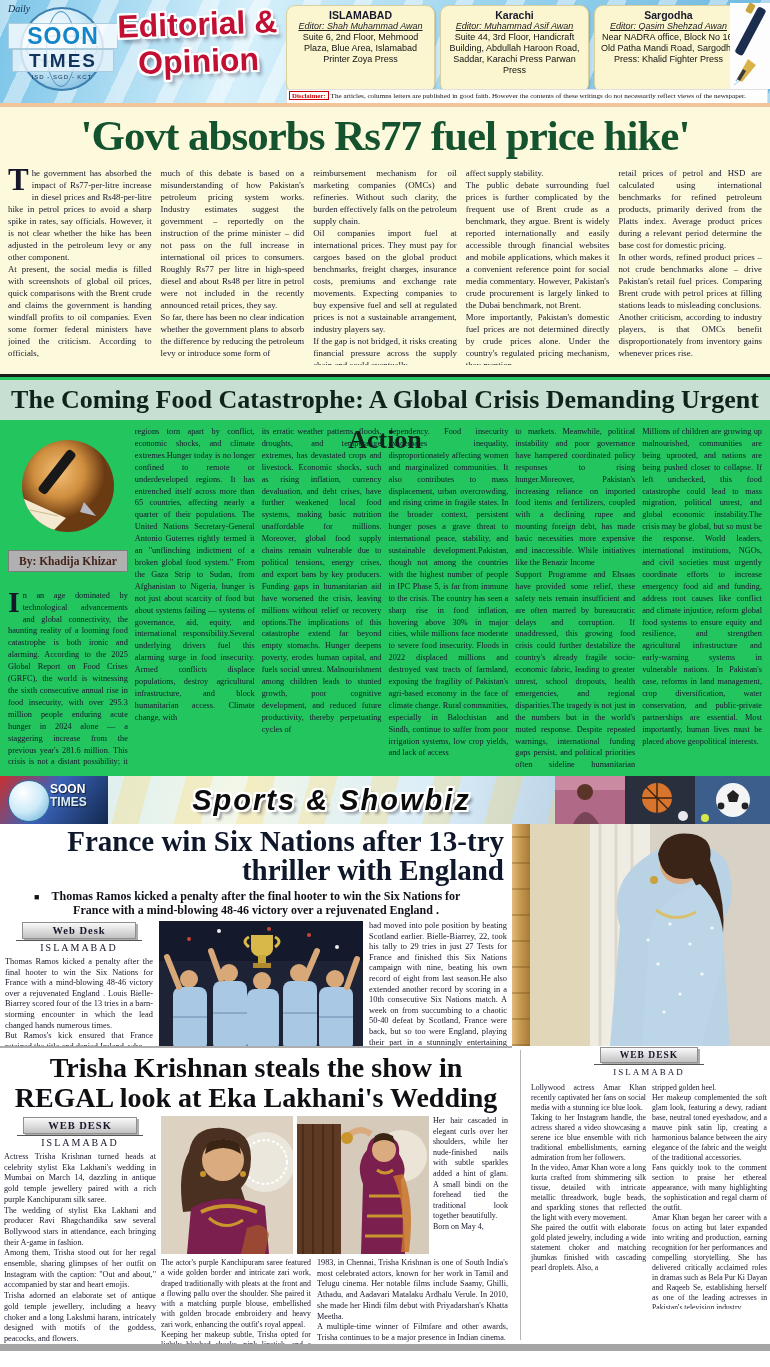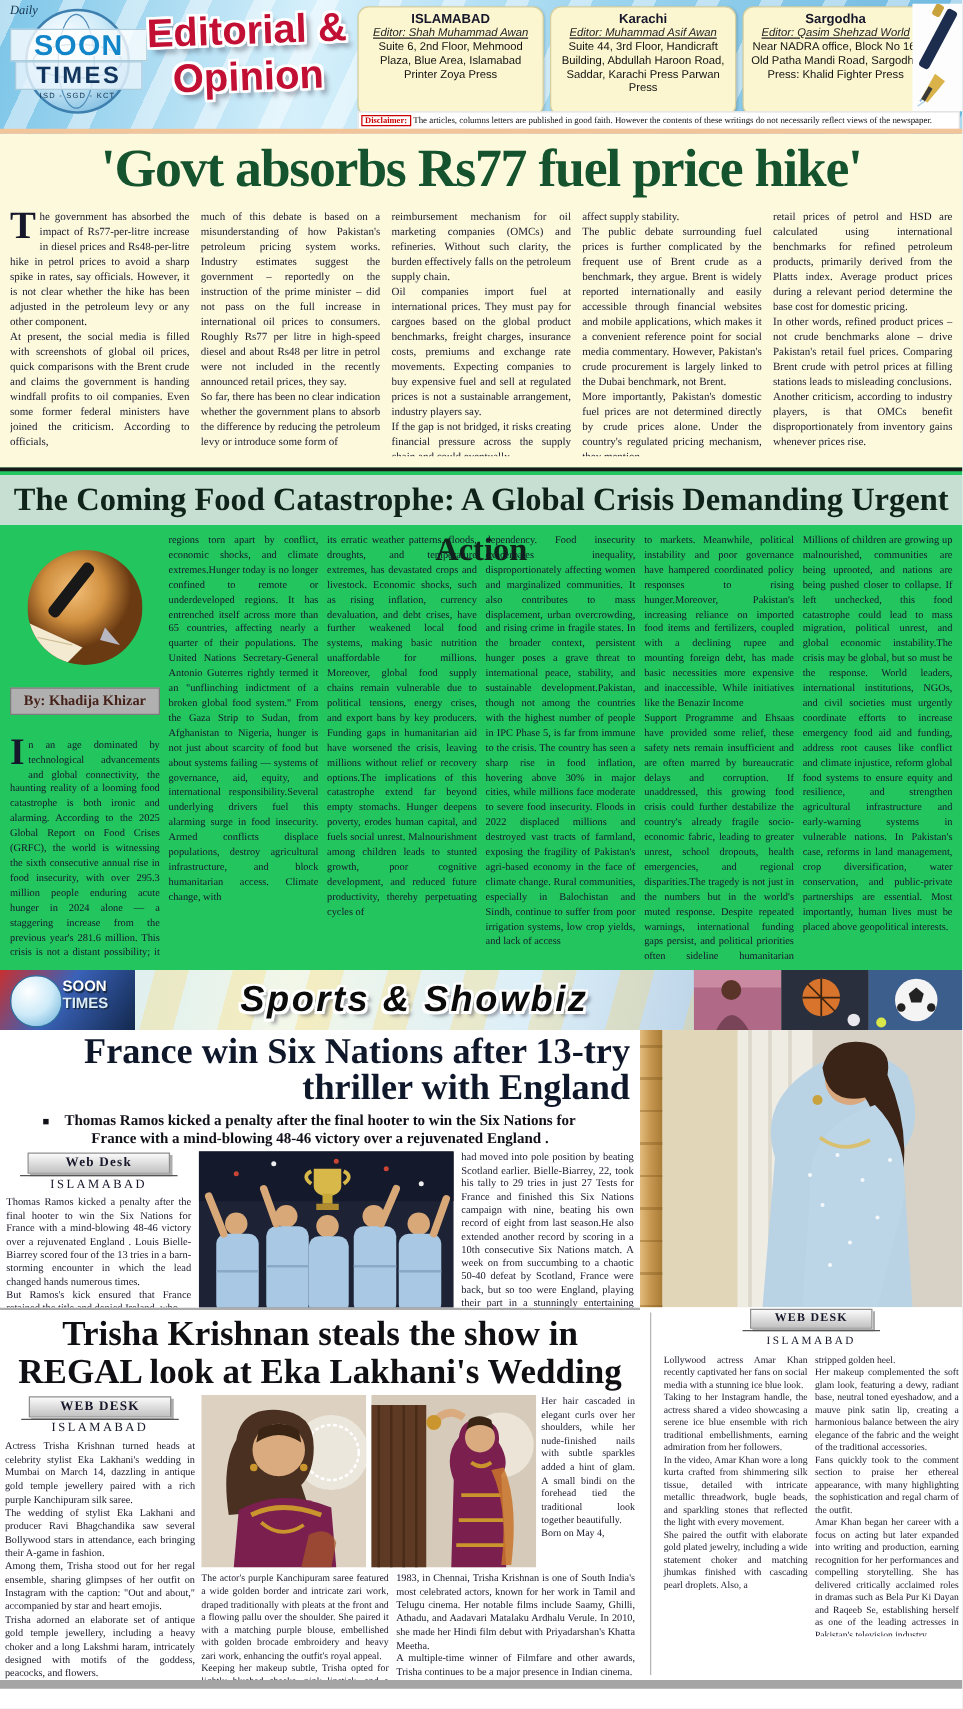--- a/index.html
+++ b/index.html
@@ -146,21 +146,21 @@
         <div class="office-editor">Editor: Shah Muhammad Awan</div>
         <div class="office-addr">Suite 6, 2nd Floor, Mehmood Plaza, Blue Area, Islamabad Printer Zoya Press</div>
       </div>
       <div class="office-box">
         <div class="office-city">Karachi</div>
         <div class="office-editor">Editor: Muhammad Asif Awan</div>
         <div class="office-addr">Suite 44, 3rd Floor, Handicraft Building, Abdullah Haroon Road, Saddar, Karachi Press Parwan Press</div>
       </div>
       <div class="office-box">
         <div class="office-city">Sargodha</div>
-        <div class="office-editor">Editor: Qasim Shehzad World</div>
+        <div class="office-editor">Editor: Qasim Shehzad Awan</div>
         <div class="office-addr">Near NADRA office, Block No 16, Old Patha Mandi Road, Sargodha Press: Khalid Fighter Press</div>
       </div>
     </div>
     <div class="pen-art">
       <svg width="40" height="86" viewBox="0 0 40 86">
         <rect width="40" height="86" fill="#fdfdfd"></rect>
         <path d="M6 78 Q14 70 18 62" stroke="#8fb8d8" stroke-width="1.5" fill="none"></path>
         <path d="M4 82 Q16 74 22 66" stroke="#aacce2" stroke-width="1" fill="none"></path>
         <rect x="16" y="2" width="9" height="52" rx="3" transform="rotate(28 20 28)" fill="#1d2d4e"></rect>
         <rect x="17" y="0" width="7" height="10" rx="2" transform="rotate(28 20 5)" fill="#c8a23c"></rect>

